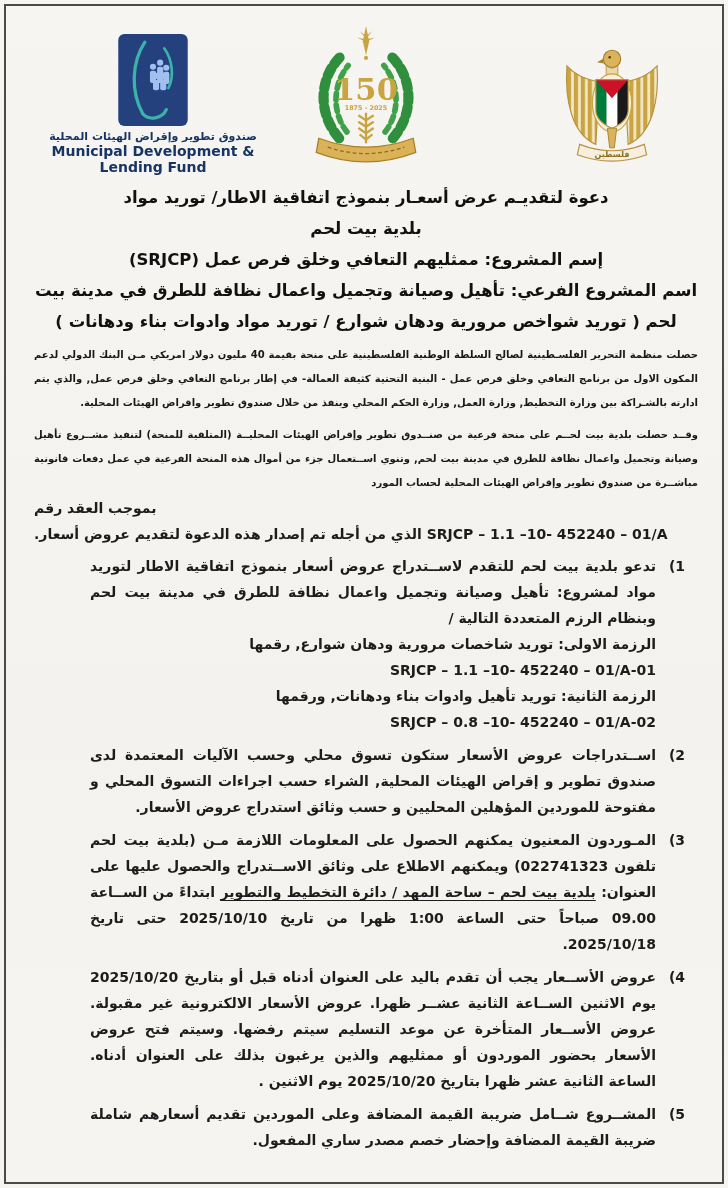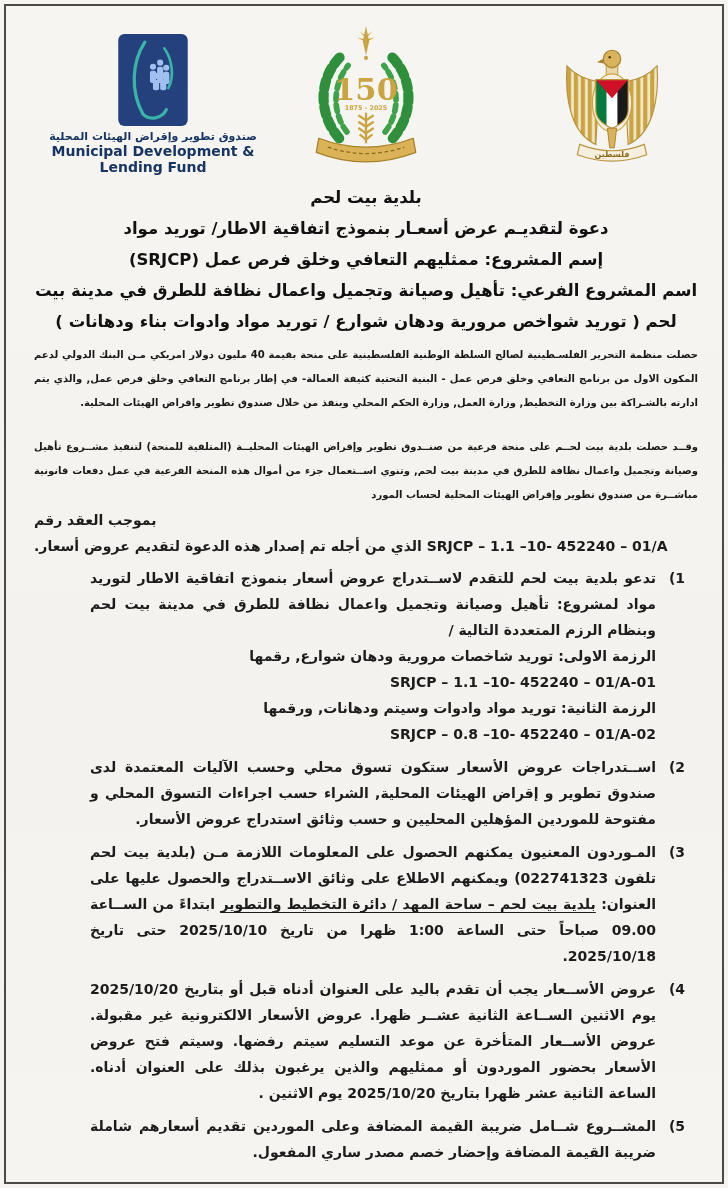--- a/index.html
+++ b/index.html
@@ -145,47 +145,47 @@
 
         <polygon points="41,70 49,70 47,87 43,87" fill="#d9b45c" stroke="#a5812a" stroke-width="0.8"></polygon>
 
         <path d="M17,84 Q45,95 73,84 L75,93 Q45,104 15,93 Z" fill="#f6efdd" stroke="#b8933f" stroke-width="1"></path>
         <text x="45" y="95" text-anchor="middle" font-family="DejaVu Sans, sans-serif" font-size="7" font-weight="bold" fill="#8a6d1f">فلسطين</text>
       </svg>
     </div>
   </header>
 
   <section class="title">
+    <div>دعوة لتقديـم عرض أسعـار بنموذج اتفاقية الاطار/ توريد مواد</div>
     <div>بلدية بيت لحم</div>
-    <div>دعوة لتقديـم عرض أسعـار بنموذج اتفاقية الاطار/ توريد مواد</div>
     <div>إسم المشروع: ممثليهم التعافي وخلق فرص عمل (SRJCP)</div>
     <div>اسم المشروع الفرعي: تأهيل وصيانة وتجميل واعمال نظافة للطرق في مدينة بيت لحم ( توريد شواخص مرورية ودهان شوارع / توريد مواد وادوات بناء ودهانات )</div>
   </section>
 
   <p class="para">حصلت منظمة التحرير الفلسـطينية لصالح السلطة الوطنية الفلسطينية على منحة بقيمة 40 مليون دولار امريكي مـن البنك الدولي لدعم المكون الاول من برنامج التعافي وخلق فرص عمل - البنية التحتية كثيفة العمالة- في إطار برنامج التعافي وخلق فرص عمل, والذي يتم ادارته بالشـراكة بين وزارة التخطيط, وزارة العمل, وزارة الحكم المحلي وينفذ من خلال صندوق تطوير واقراض الهيئات المحلية.</p>
 
-  <p class="para" style="margin-top:20px">وقــد حصلت بلدية بيت لحــم على منحة فرعية من صنــدوق تطوير وإقراض الهيئات المحليــة (المتلقية للمنحة) لتنفيذ مشــروع تأهيل وصيانة وتجميل واعمال نظافة للطرق في مدينة بيت لحم, وتنوي اســتعمال جزء من أموال هذه المنحة الفرعية في عمل دفعات قانونية مباشــرة من صندوق تطوير وإقراض الهيئات المحلية لحساب المورد</p>
+  <p class="para" style="margin-top:8px">وقــد حصلت بلدية بيت لحــم على منحة فرعية من صنــدوق تطوير وإقراض الهيئات المحليــة (المتلقية للمنحة) لتنفيذ مشــروع تأهيل وصيانة وتجميل واعمال نظافة للطرق في مدينة بيت لحم, وتنوي اســتعمال جزء من أموال هذه المنحة الفرعية في عمل دفعات قانونية مباشــرة من صندوق تطوير وإقراض الهيئات المحلية لحساب المورد</p>
   <div class="contract-line">بموجب العقد رقم</div>
   <div class="contract-line">
     <bdi dir="ltr" class="code">SRJCP – 1.1 –10- 452240 – 01/A</bdi>
     <span>الذي من أجله تم إصدار هذه الدعوة لتقديم عروض أسعار.</span>
   </div>
 
   <section class="list">
 
     <div class="li">
       <span class="num">1)</span>
       <div class="li-body">
         <span>تدعو بلدية بيت لحم للتقدم لاســتدراج عروض أسعار بنموذج اتفاقية الاطار لتوريد مواد لمشروع: تأهيل وصيانة وتجميل واعمال نظافة للطرق في مدينة بيت لحم وبنظام الرزم المتعددة التالية /</span>
         <div class="pkg">
           <span>الرزمة الاولى: توريد شاخصات مرورية ودهان شوارع, رقمها</span>
           <bdi dir="ltr" class="code">SRJCP – 1.1 –10- 452240 – 01/A-01</bdi>
         </div>
         <div class="pkg">
-          <span>الرزمة الثانية: توريد مواد وادوات وسيتم ودهانات, ورقمها</span>
+          <span>الرزمة الثانية: توريد تأهيل وادوات بناء ودهانات, ورقمها</span>
           <bdi dir="ltr" class="code">SRJCP – 0.8 –10- 452240 – 01/A-02</bdi>
         </div>
       </div>
     </div>
 
     <div class="li">
       <span class="num">2)</span>
       <div class="li-body">اســتدراجات عروض الأسعار ستكون تسوق محلي وحسب الآليات المعتمدة لدى صندوق تطوير و إقراض الهيئات المحلية, الشراء حسب اجراءات التسوق المحلي و مفتوحة للموردين المؤهلين المحليين و حسب وثائق استدراج عروض الأسعار.</div>
     </div>
 

